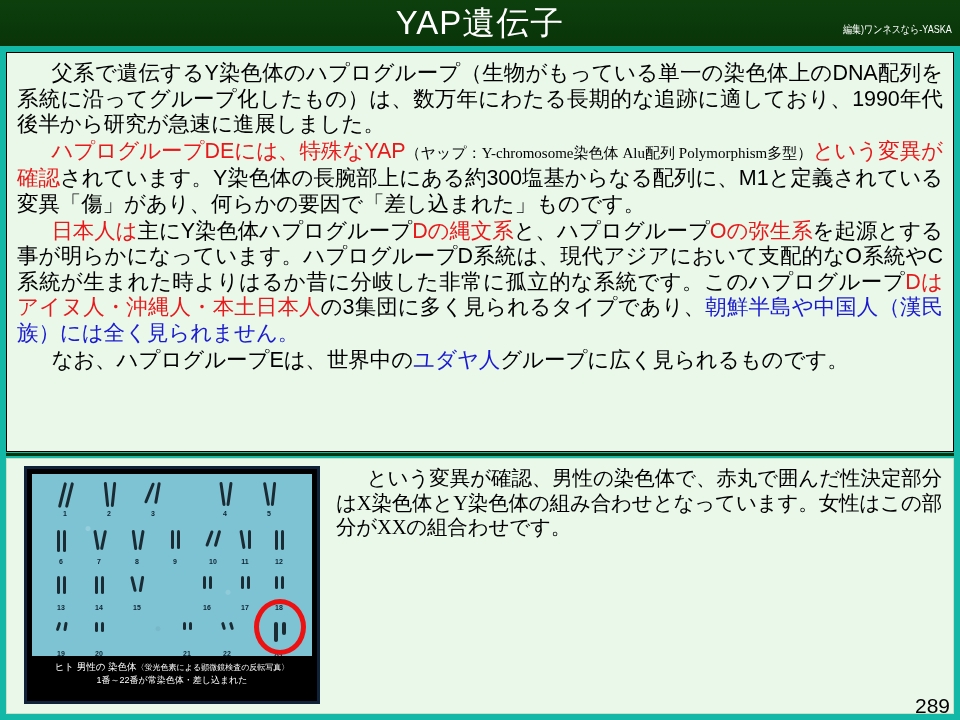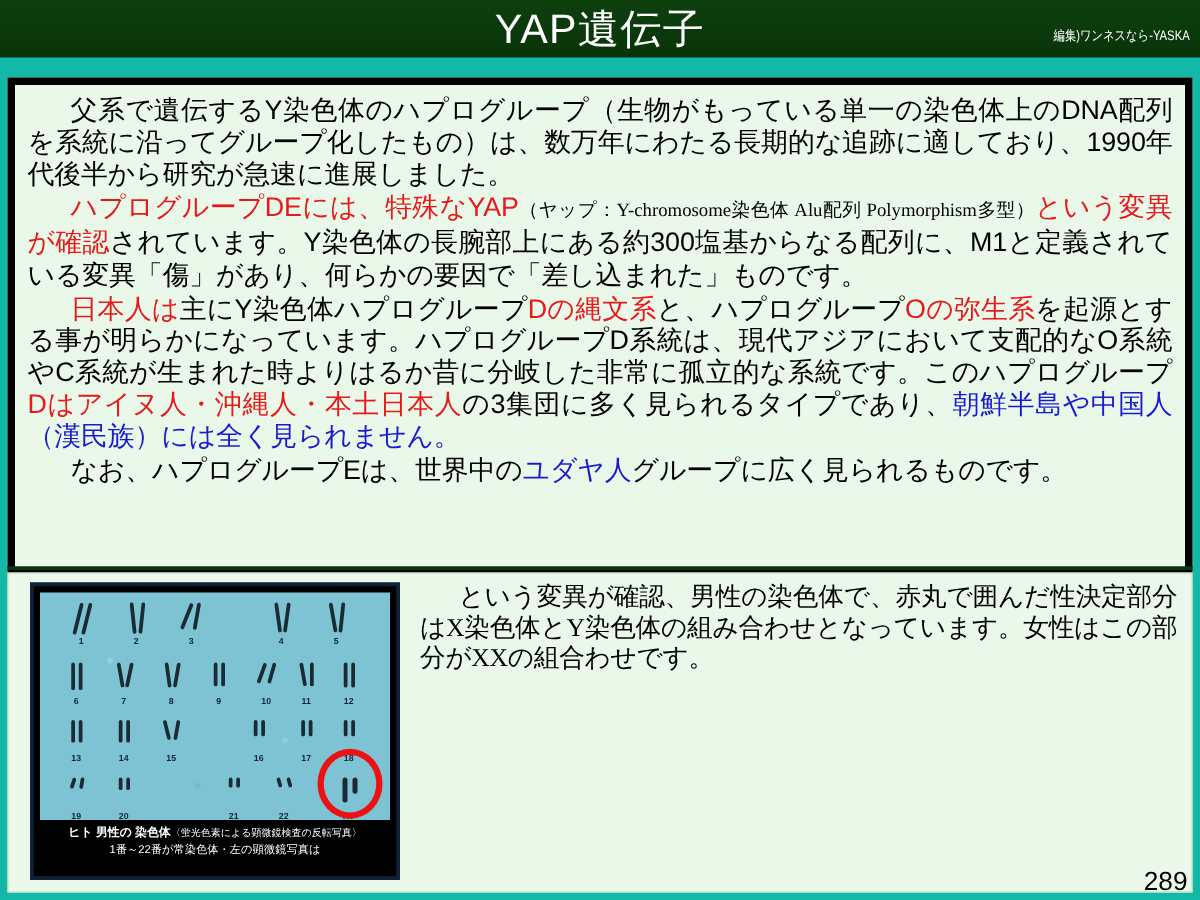--- a/index.html
+++ b/index.html
@@ -52,25 +52,25 @@
     white-space: nowrap;
     transform: scaleX(0.82);
     transform-origin: right center;
     font-family: "Liberation Sans", "DejaVu Sans", sans-serif;
   }
 
   
   .upper-panel {
     position: absolute;
     left: 6px;
-    top: 62px;
+    top: 52px;
     width: 948px;
     height: 400px;
     background: #eaf8ea;
-    border: 6px solid #000000;
+    border: 1px solid #000000;
     box-sizing: border-box;
     padding: 8px 10px 4px 10px;
     overflow: hidden;
   }
   .para {
     font-size: 21.5px;
     line-height: 25.6px;
     color: #000000;
     text-align: justify;
     text-justify: inter-character;
@@ -175,21 +175,21 @@
   .karyo-caption {
     color: #ffffff;
     text-align: center;
     font-size: 9.5px;
     line-height: 13px;
     padding-top: 4px;
     font-family: "Liberation Sans", "DejaVu Sans", sans-serif;
     white-space: nowrap;
   }
   .karyo-caption .cap2 { font-size: 9px; }
-  .karyo-caption b { font-weight: bold; }
+  .karyo-caption b { font-weight: normal; }
   .karyo-caption .paren { font-size: 8px; }
 
   
   .lower-text {
     position: absolute;
     left: 336px;
     top: 466px;
     width: 606px;
     height: 232px;
   }
@@ -419,21 +419,21 @@
             </div>
           <div class="chr-num">XY</div>
         </div>
       </div>
 
       <div class="red-circle"></div>
     </div>
 
     <div class="karyo-caption">
       <div><b>ヒト 男性の 染色体</b><span class="paren">〈蛍光色素による顕微鏡検査の反転写真〉</span></div>
-      <div class="cap2">1番～22番が常染色体・左の顕微鏡写真は</div>
+      <div class="cap2">1番～22番が常染色体・差し込まれた</div>
     </div>
   </div>
 
   <div class="lower-text">
     <p class="mincho indent">という変異が確認、男性の染色体で、赤丸で囲んだ性決定部分はX染色体とY染色体の組み合わせとなっています。女性はこの部分がXXの組合わせです。</p>
     <div class="gap"></div>
   </div>
 
   <div class="page-no">289</div>
 

